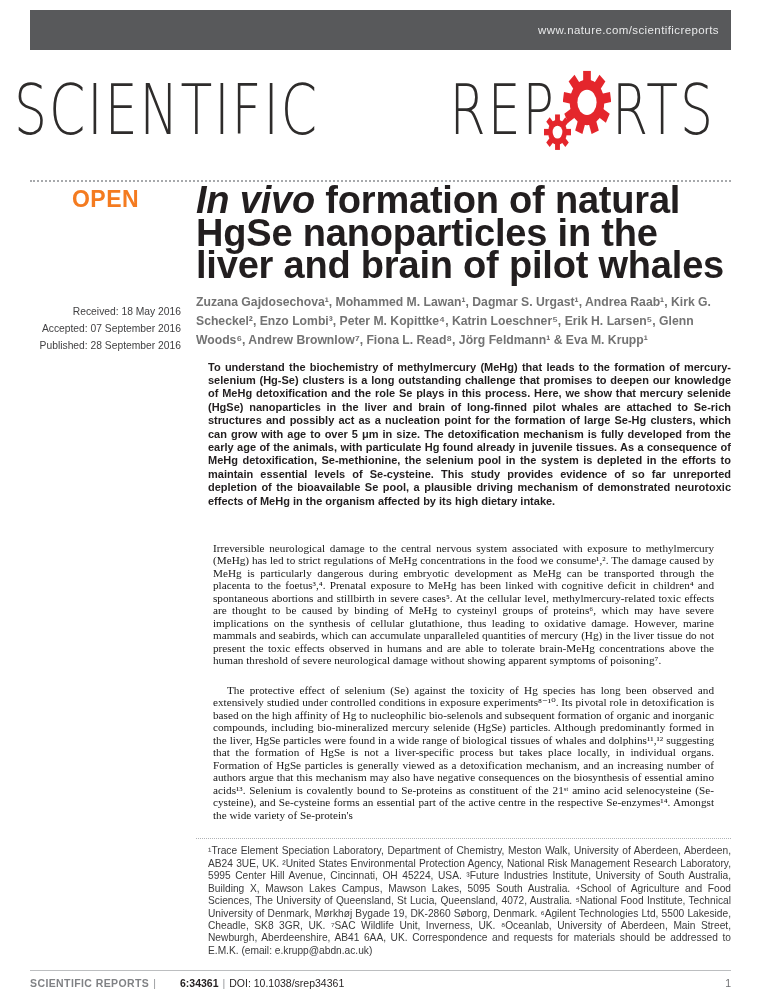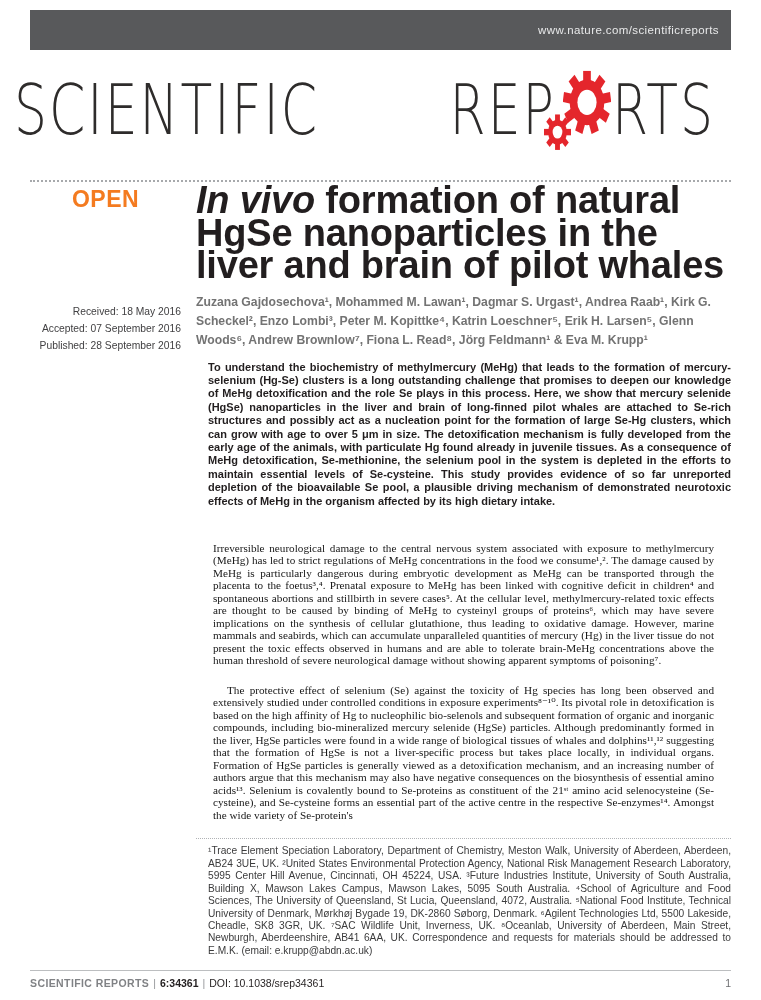--- a/index.html
+++ b/index.html
@@ -59,21 +59,21 @@
     margin:6px 0 0 12px;font-size:10.2px;line-height:12.4px;text-align:justify;color:#3b3b3c;
   }
   .affiliations .email{color:#3b3b3c;text-decoration:none;}
   .footer-rule{position:absolute;top:970px;left:30px;width:701px;border-top:1px solid #bcbec0;height:0;}
   .footer{
     position:absolute;top:977px;left:30px;width:701px;display:flex;
     justify-content:space-between;align-items:baseline;font-size:10.5px;
   }
   .footer .journal{color:#808285;font-weight:700;letter-spacing:.4px;}
   .footer .sep{color:#939598;margin:0 4px;}
-  .footer .vol{font-weight:700;color:#231f20;}
+  .footer .vol{font-weight:700;color:#231f20;margin-left:20px;}
   .footer .doi{font-weight:400;color:#231f20;}
   .footer .pagenum{color:#6d6e71;}
 </style>
 </head>
 <body>
 
 <div class="header-bar">
   <span class="url">www.nature.com/scientificreports</span>
 </div>
 

